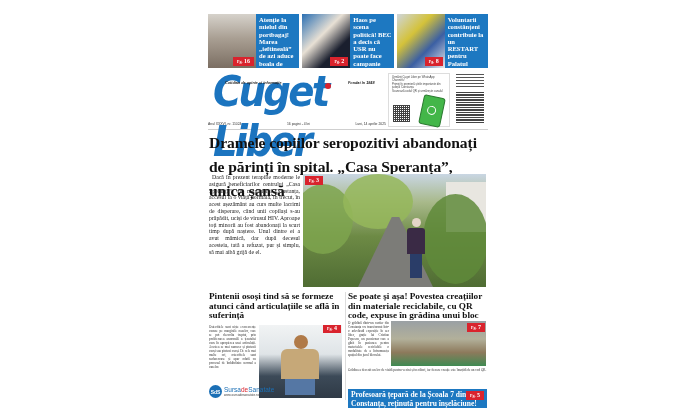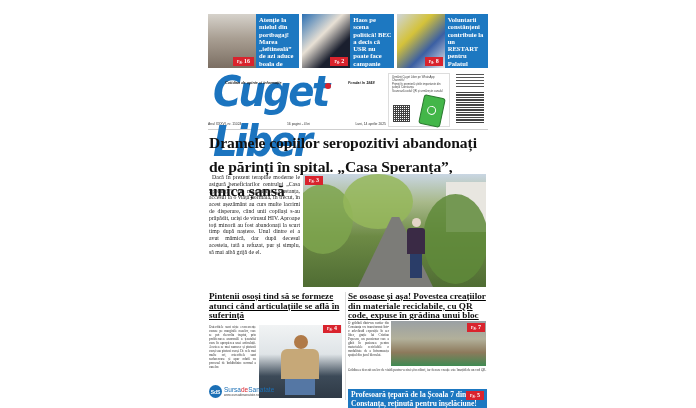--- a/index.html
+++ b/index.html
@@ -46,21 +46,21 @@
   .path { position:absolute; left:55px; bottom:0; width:75px; height:70px; background:#7c7c78; clip-path:polygon(45% 0,55% 0,100% 100%,0 100%); }
   .person { position:absolute; left:104px; top:44px; width:20px; height:62px; }
   .person .head { width:9px; height:9px; background:#e5d6c8; border-radius:50%; margin-left:5px; }
   .person .body { width:18px; height:26px; background:#3a2a45; margin-top:1px; border-radius:3px 3px 0 0; }
   .person .legs { width:12px; height:24px; background:#2a3d68; margin-left:3px; }
   .tree { position:absolute; border-radius:50%; background:#7ea44d; opacity:.85; }
   .bldg { position:absolute; right:0; top:8px; width:40px; height:50px; background:#e8e6e0; }
   .main-photo .pgtag { left:2px; top:2px; right:auto; bottom:auto; }
 
   
-  .sec { position:absolute; top:278px;text-decoration:underline; }
+  .sec { position:absolute; top:278px; }
   .sec h2 { margin:0; font-size:9.2px; line-height:9.5px; font-weight:bold; color:#111; }
   .secL { left:1px; width:133px; }
   .secR { left:140px; width:139px; }
   .divider { position:absolute; left:137px; top:278px; width:1px; height:108px; background:#ddd; }
   .small-text { font-size:3.3px; line-height:4px; color:#333; text-align:justify; }
   .photoL { position:absolute; left:50px; top:33px; width:83px; height:73px; background:linear-gradient(180deg,#f1f3f4 0%,#dfe4e7 40%,#3c4a58 70%,#2f3a46 100%); overflow:hidden; }
   .photoL .woman { position:absolute; left:22px; top:10px; width:40px; height:60px; }
   .photoL .hair { width:14px; height:14px; background:#b07a48; border-radius:50%; margin-left:13px; }
   .photoL .torso { width:38px; height:30px; background:#c6a878; border-radius:6px 6px 0 0; }
   .photoL .jeans { width:30px; height:16px; background:#5577a4; margin-left:4px; }
@@ -164,21 +164,21 @@
     <div class="sursa">
       <div class="sds-logo">SdS</div>
       <div>
         <div class="sursa-name"><span style="color:#1b6fb5">Sursa</span><span>de</span><span style="color:#1b6fb5">Sanatate</span></div>
         <div class="sursa-url">www.sursadesanatate.ro</div>
       </div>
     </div>
   </div>
 
   <div class="sec secR">
-    <h2>Se osoase și așa! Povestea creațiilor din materiale reciclabile, cu QR code, expuse în grădina unui bloc</h2>
+    <h2>Se poate și așa! Povestea creațiilor din materiale reciclabile, cu QR code, expuse în grădina unui bloc</h2>
     <div class="small-text" style="position:absolute;left:0;top:29px;width:41px;">O grădină dintr-un cartier din Constanța s-a transformat într-o adevărată expoziție în aer liber, grație lui Cristian Popescu, un pensionar care a găsit în pasiunea pentru materialele reciclabile o modalitate de a înfrumuseța spațiul din jurul blocului.</div>
     <div class="photoR">
       <div class="pgtag"><span class="s">Pg.</span> <span>7</span></div>
     </div>
     <div class="small-text" style="position:absolute;left:0;top:76px;width:139px;">Grădina a devenit un loc de vizită pentru vecini și trecători, iar fiecare creație este însoțită de un cod QR.</div>
     <div class="blue-box">
       <span>Profesoară țepară de la Școala 7 din Constanța, reținută pentru înșelăciune!</span>
       <div class="pgtag"><span class="s">Pg.</span> <span>5</span></div>
     </div>
   </div>

